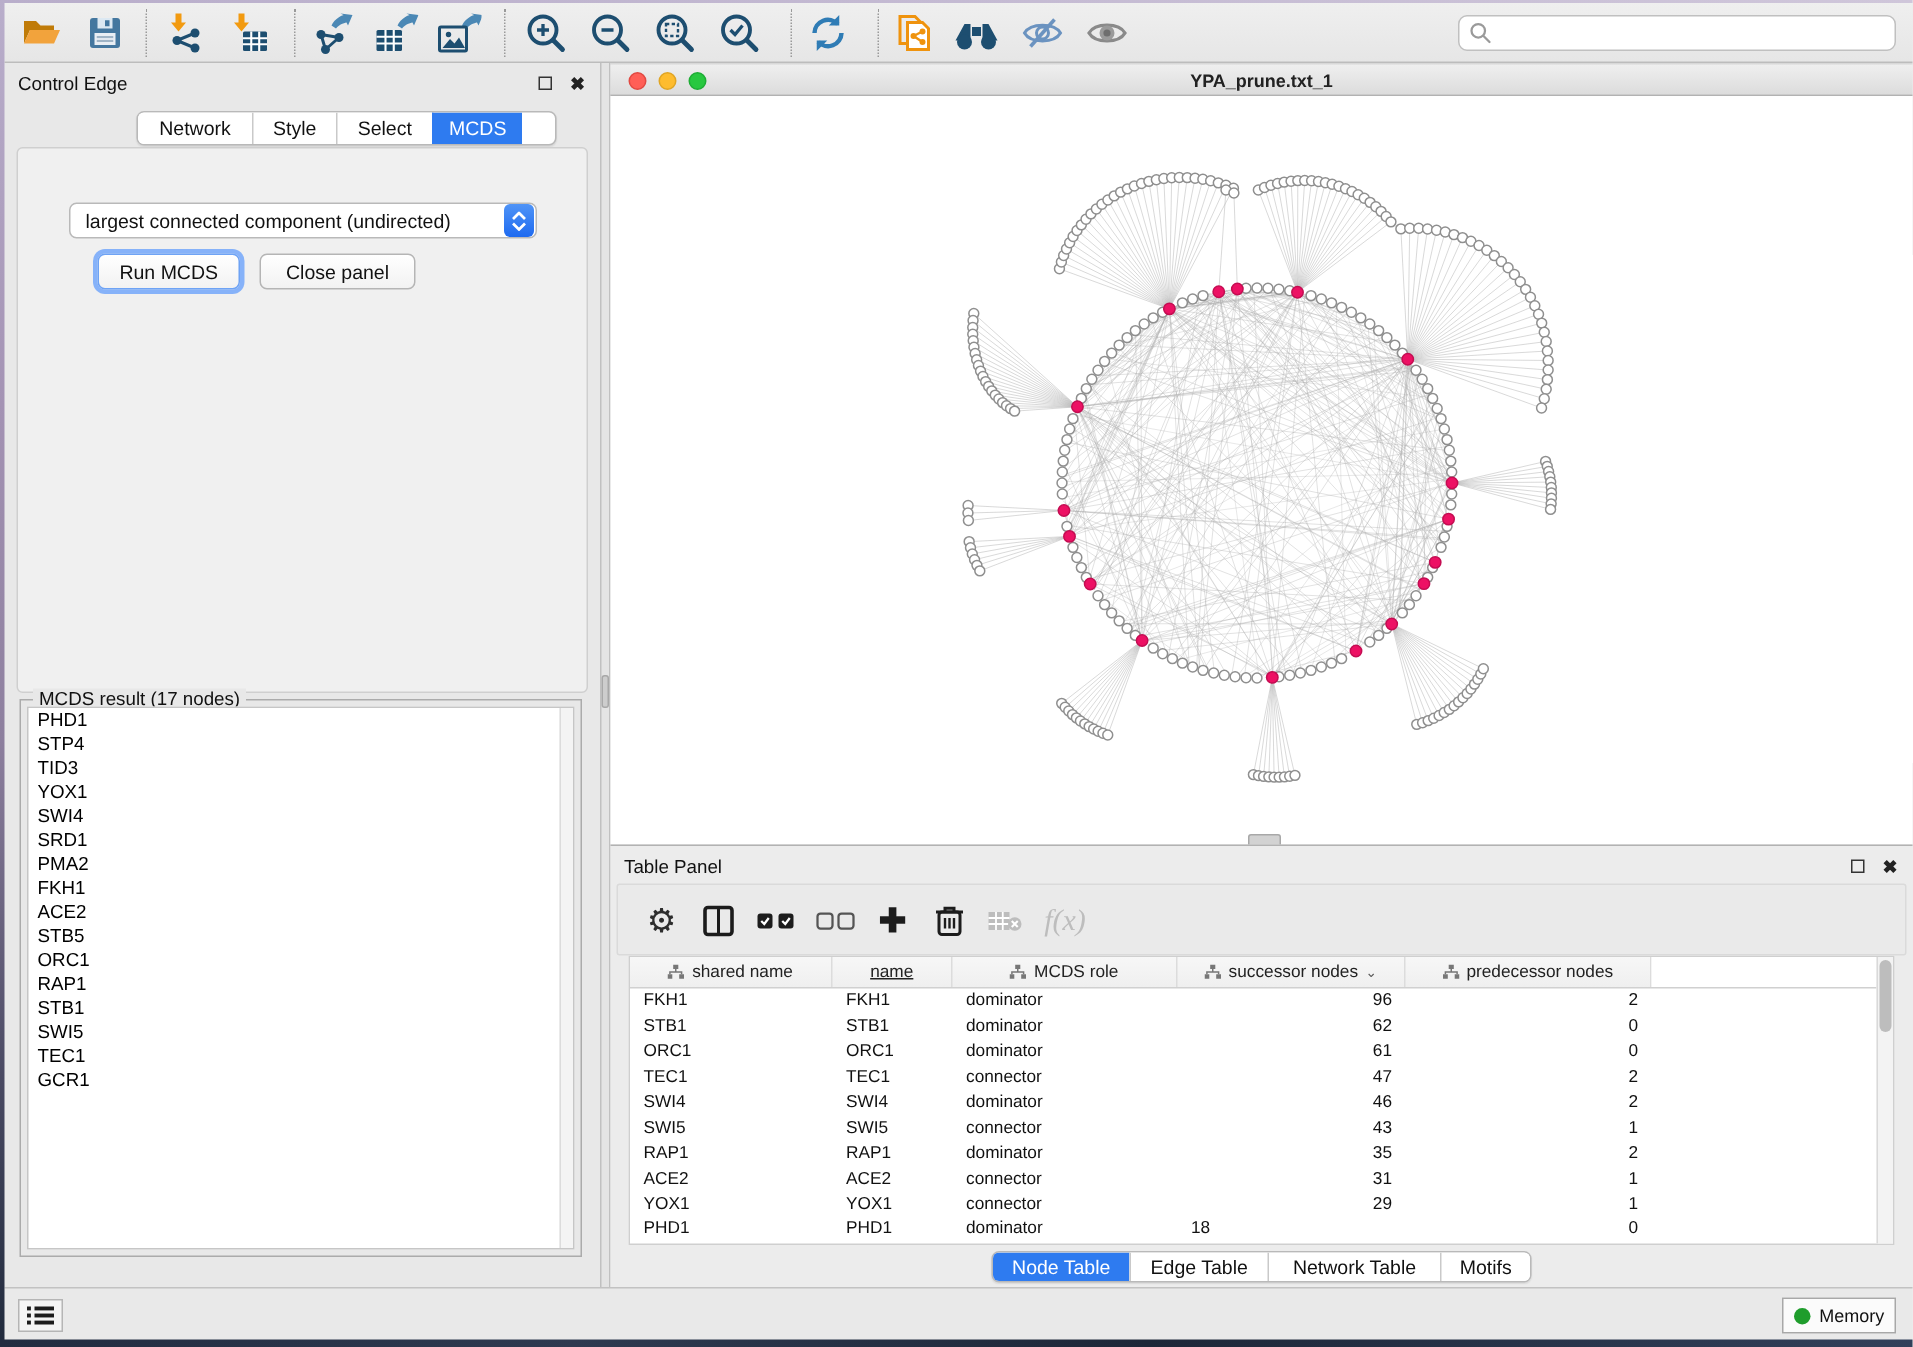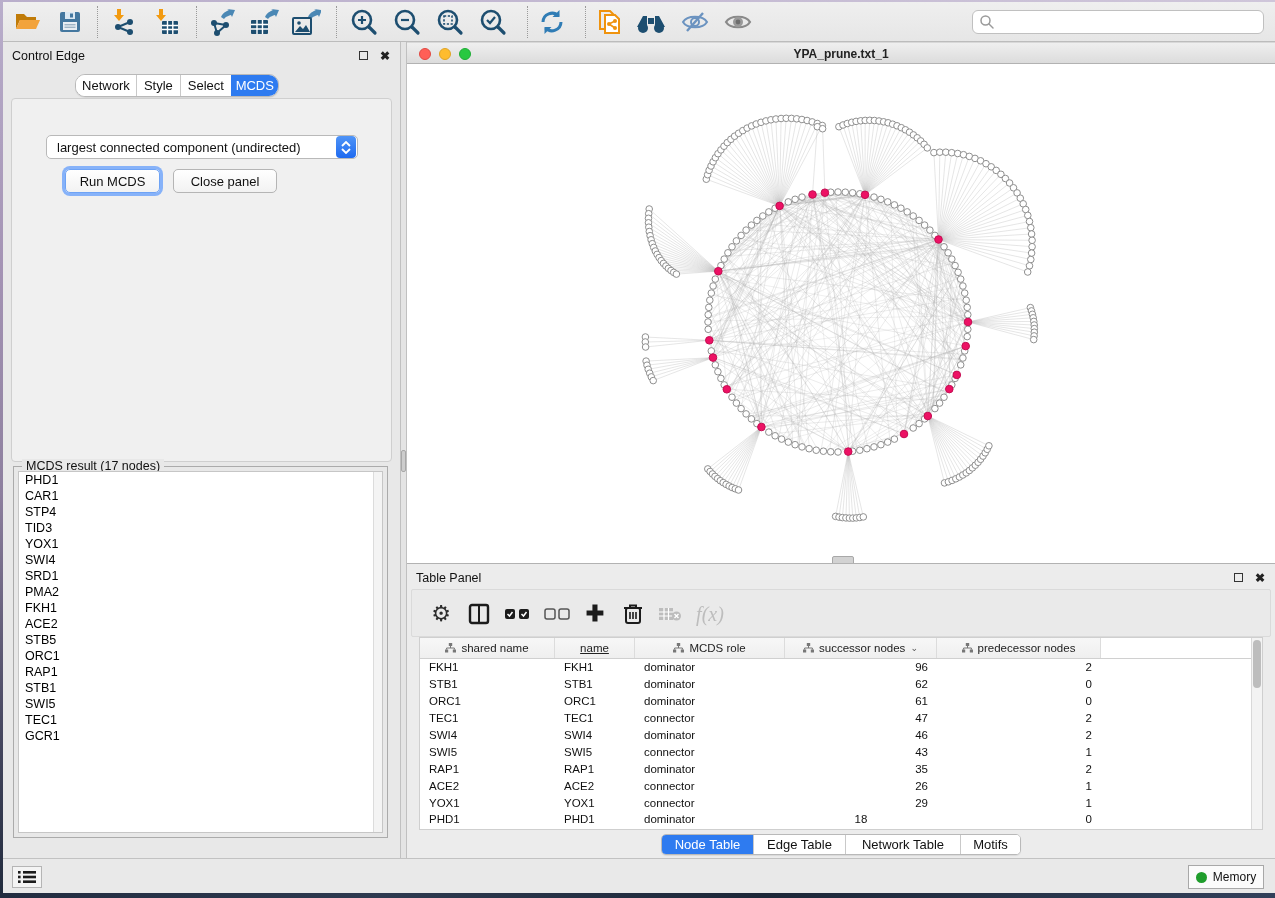--- a/index.html
+++ b/index.html
@@ -39,21 +39,21 @@
   .float-glyph { width:9px; height:9px; border:1.5px solid #333; background:transparent; }
   .close-glyph { font-size:12px; font-weight:bold; color:#222; line-height:10px; }
 
   .segbar { position:absolute; display:flex; border:1px solid #b9b9b9; border-radius:5px;
     overflow:hidden; background:#fff; box-shadow:0 1px 1px rgba(0,0,0,0.08); }
   .seg { height:100%; display:flex; align-items:center; justify-content:center;
     font-size:13px; color:#111; border-left:1px solid #c9c9c9; cursor:pointer; background:#fff; }
   .seg:first-child { border-left:none; }
   .seg.sel { background:#2e7bf0; color:#fff; border-left-color:#2e7bf0; }
 
-  .cp-tabs { left:72px; top:32px; width:204px; height:23px;border-radius:10px; }
+  .cp-tabs { left:88px; top:32px; width:280px; height:23px; }
 
   .inner-panel { position:absolute; left:8px; top:56px; width:381px; height:364px;
     background:#f0f0f0; border:1px solid #cfcfcf; border-radius:4px; }
   .opt-label { position:absolute; left:0; right:0; top:16px; text-align:center;
     font-size:13px; color:#111; }
   .combo { position:absolute; left:34px; top:36px; width:312px; height:24px; background:#fff;
     border:1px solid #b9b9b9; border-radius:5px; display:flex; align-items:center; cursor:pointer; }
   .combo-value { flex:1; font-size:13px; color:#111; padding-left:10px; white-space:nowrap; }
   .combo-stepper { width:20px; height:22px; margin-right:1px; border-radius:4px;
     background:linear-gradient(#4f94f7,#1e6af0); display:flex; flex-direction:column;
@@ -323,21 +323,20 @@
         </div>
         <button class="btn focusring" style="left:53px; top:70px; width:95px;">Run MCDS</button>
         <button class="btn" style="left:161px; top:70px; width:104px;">Close panel</button>
       </div>
 
       <div class="result-group">
         <span class="result-legend">MCDS result (17 nodes)</span>
         <div class="result-list" id="result-list">
           <div class="result-scroll"></div>
         <div class="result-item">PHD1</div>
-            <div class="result-item">CAR1</div>
             <div class="result-item">STP4</div>
             <div class="result-item">TID3</div>
             <div class="result-item">YOX1</div>
             <div class="result-item">SWI4</div>
             <div class="result-item">SRD1</div>
             <div class="result-item">PMA2</div>
             <div class="result-item">FKH1</div>
             <div class="result-item">ACE2</div>
             <div class="result-item">STB5</div>
             <div class="result-item">ORC1</div>
@@ -1291,35 +1290,35 @@
                 <div class="t-cell" style="width: 135px; text-align: left;">RAP1</div>
                 <div class="t-cell" style="width: 80px; text-align: left;">RAP1</div>
                 <div class="t-cell" style="width: 150px; text-align: left;">dominator</div>
                 <div class="t-cell" style="width: 152px; text-align: right;">35</div>
                 <div class="t-cell" style="width: 164px; text-align: right;">2</div>
               </div>
               <div class="t-row">
                 <div class="t-cell" style="width: 135px; text-align: left;">ACE2</div>
                 <div class="t-cell" style="width: 80px; text-align: left;">ACE2</div>
                 <div class="t-cell" style="width: 150px; text-align: left;">connector</div>
-                <div class="t-cell" style="width: 152px; text-align: right;">26</div>
+                <div class="t-cell" style="width: 152px; text-align: right;">31</div>
                 <div class="t-cell" style="width: 164px; text-align: right;">1</div>
               </div>
               <div class="t-row">
                 <div class="t-cell" style="width: 135px; text-align: left;">YOX1</div>
                 <div class="t-cell" style="width: 80px; text-align: left;">YOX1</div>
                 <div class="t-cell" style="width: 150px; text-align: left;">connector</div>
                 <div class="t-cell" style="width: 152px; text-align: right;">29</div>
                 <div class="t-cell" style="width: 164px; text-align: right;">1</div>
               </div>
               <div class="t-row">
                 <div class="t-cell" style="width: 135px; text-align: left;">PHD1</div>
                 <div class="t-cell" style="width: 80px; text-align: left;">PHD1</div>
                 <div class="t-cell" style="width: 150px; text-align: left;">dominator</div>
-                <div class="t-cell" style="width: 152px; text-align: center;">18</div>
+                <div class="t-cell" style="width: 152px; text-align: left;">18</div>
                 <div class="t-cell" style="width: 164px; text-align: right;">0</div>
               </div>
             </div>
           <div class="t-scroll">
               <div class="t-thumb"></div>
             </div>
         </div>
 
         <div class="segbar bottom-tabs" id="bottom-tabs">
             <div class="seg sel" style="width: 91px;">Node Table</div>

